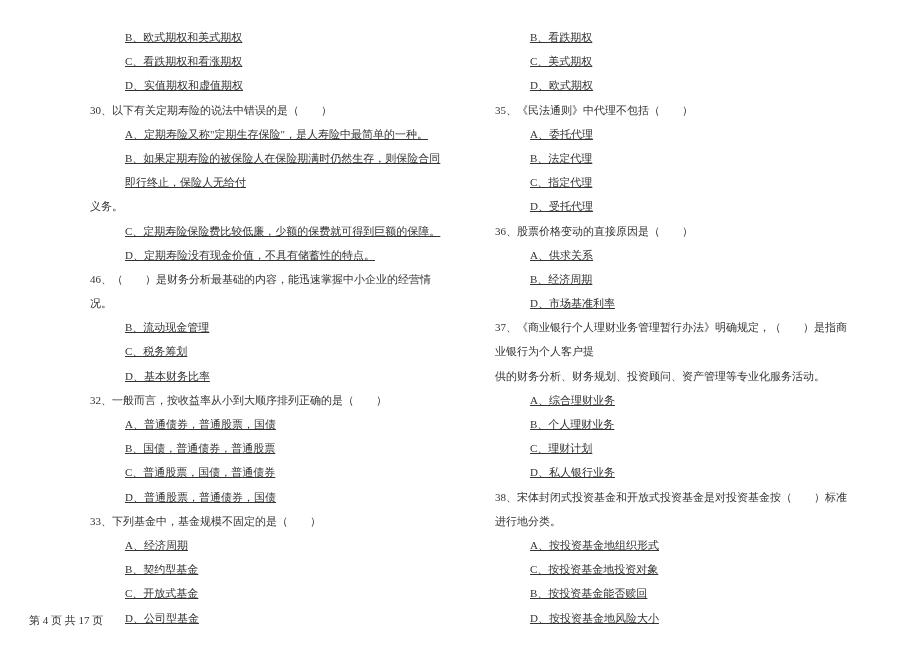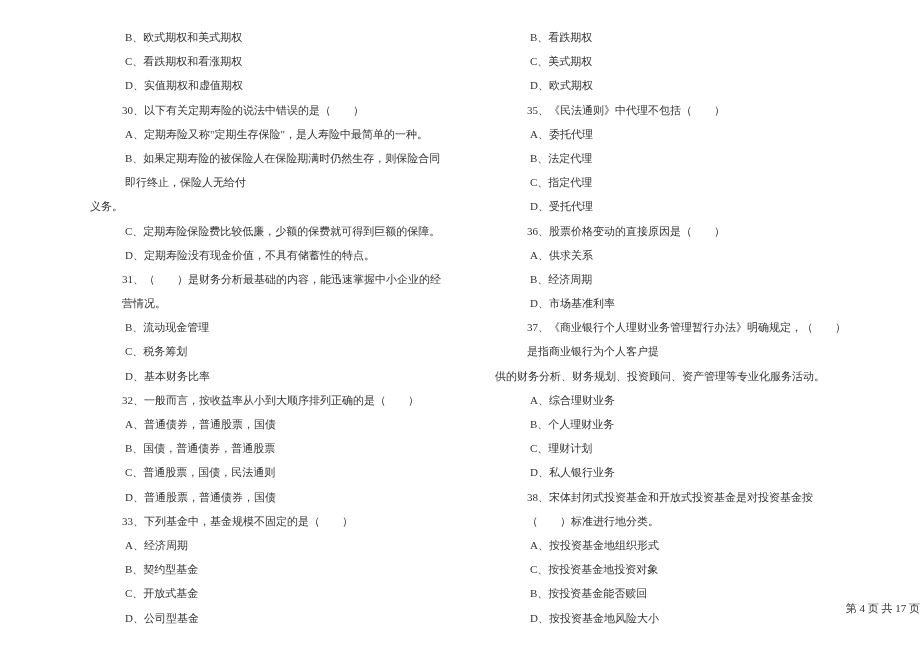--- a/index.html
+++ b/index.html
@@ -17,61 +17,61 @@
       display: flex;
       padding: 25px 70px 0 90px;
       gap: 50px;
     }
     .column {
       flex: 1;
       line-height: 2.2;
     }
     .option {
       padding-left: 35px;
+      text-decoration: underline;
     }
     .question {
       padding-left: 0;
-      margin-left: 32px;
     }
     .continuation {
       padding-left: 0;
     }
     .footer {
       position: absolute;
-      bottom: 34px;
+      bottom: 22px;
       left: 0;
       right: 0;
-      text-align: right;
+      text-align: left;
       font-size: 11px;
       color: #333;
       padding-left: 29px;
     }
   </style>
 </head>
 <body>
 
 <div class="page">
   <div class="column" id="left-col">
       <div class="option">B、欧式期权和美式期权</div>
       <div class="option">C、看跌期权和看涨期权</div>
       <div class="option">D、实值期权和虚值期权</div>
       <div class="question">30、以下有关定期寿险的说法中错误的是（　　）</div>
       <div class="option">A、定期寿险又称"定期生存保险"，是人寿险中最简单的一种。</div>
       <div class="option">B、如果定期寿险的被保险人在保险期满时仍然生存，则保险合同即行终止，保险人无给付</div>
       <div class="continuation">义务。</div>
       <div class="option">C、定期寿险保险费比较低廉，少额的保费就可得到巨额的保障。</div>
       <div class="option">D、定期寿险没有现金价值，不具有储蓄性的特点。</div>
-      <div class="question">31、（　　）是财务分析最基础的内容，能迅速掌握中小企业的经营情况。</div>
+      <div class="question">46、（　　）是财务分析最基础的内容，能迅速掌握中小企业的经营情况。</div>
       <div class="option">B、流动现金管理</div>
       <div class="option">C、税务筹划</div>
       <div class="option">D、基本财务比率</div>
       <div class="question">32、一般而言，按收益率从小到大顺序排列正确的是（　　）</div>
       <div class="option">A、普通债券，普通股票，国债</div>
       <div class="option">B、国债，普通债券，普通股票</div>
-      <div class="option">C、普通股票，国债，民法通则</div>
+      <div class="option">C、普通股票，国债，普通债券</div>
       <div class="option">D、普通股票，普通债券，国债</div>
       <div class="question">33、下列基金中，基金规模不固定的是（　　）</div>
       <div class="option">A、经济周期</div>
       <div class="option">B、契约型基金</div>
       <div class="option">C、开放式基金</div>
       <div class="option">D、公司型基金</div>
     </div>
   <div class="column" id="right-col">
       <div class="option">B、看跌期权</div>
       <div class="option">C、美式期权</div>

